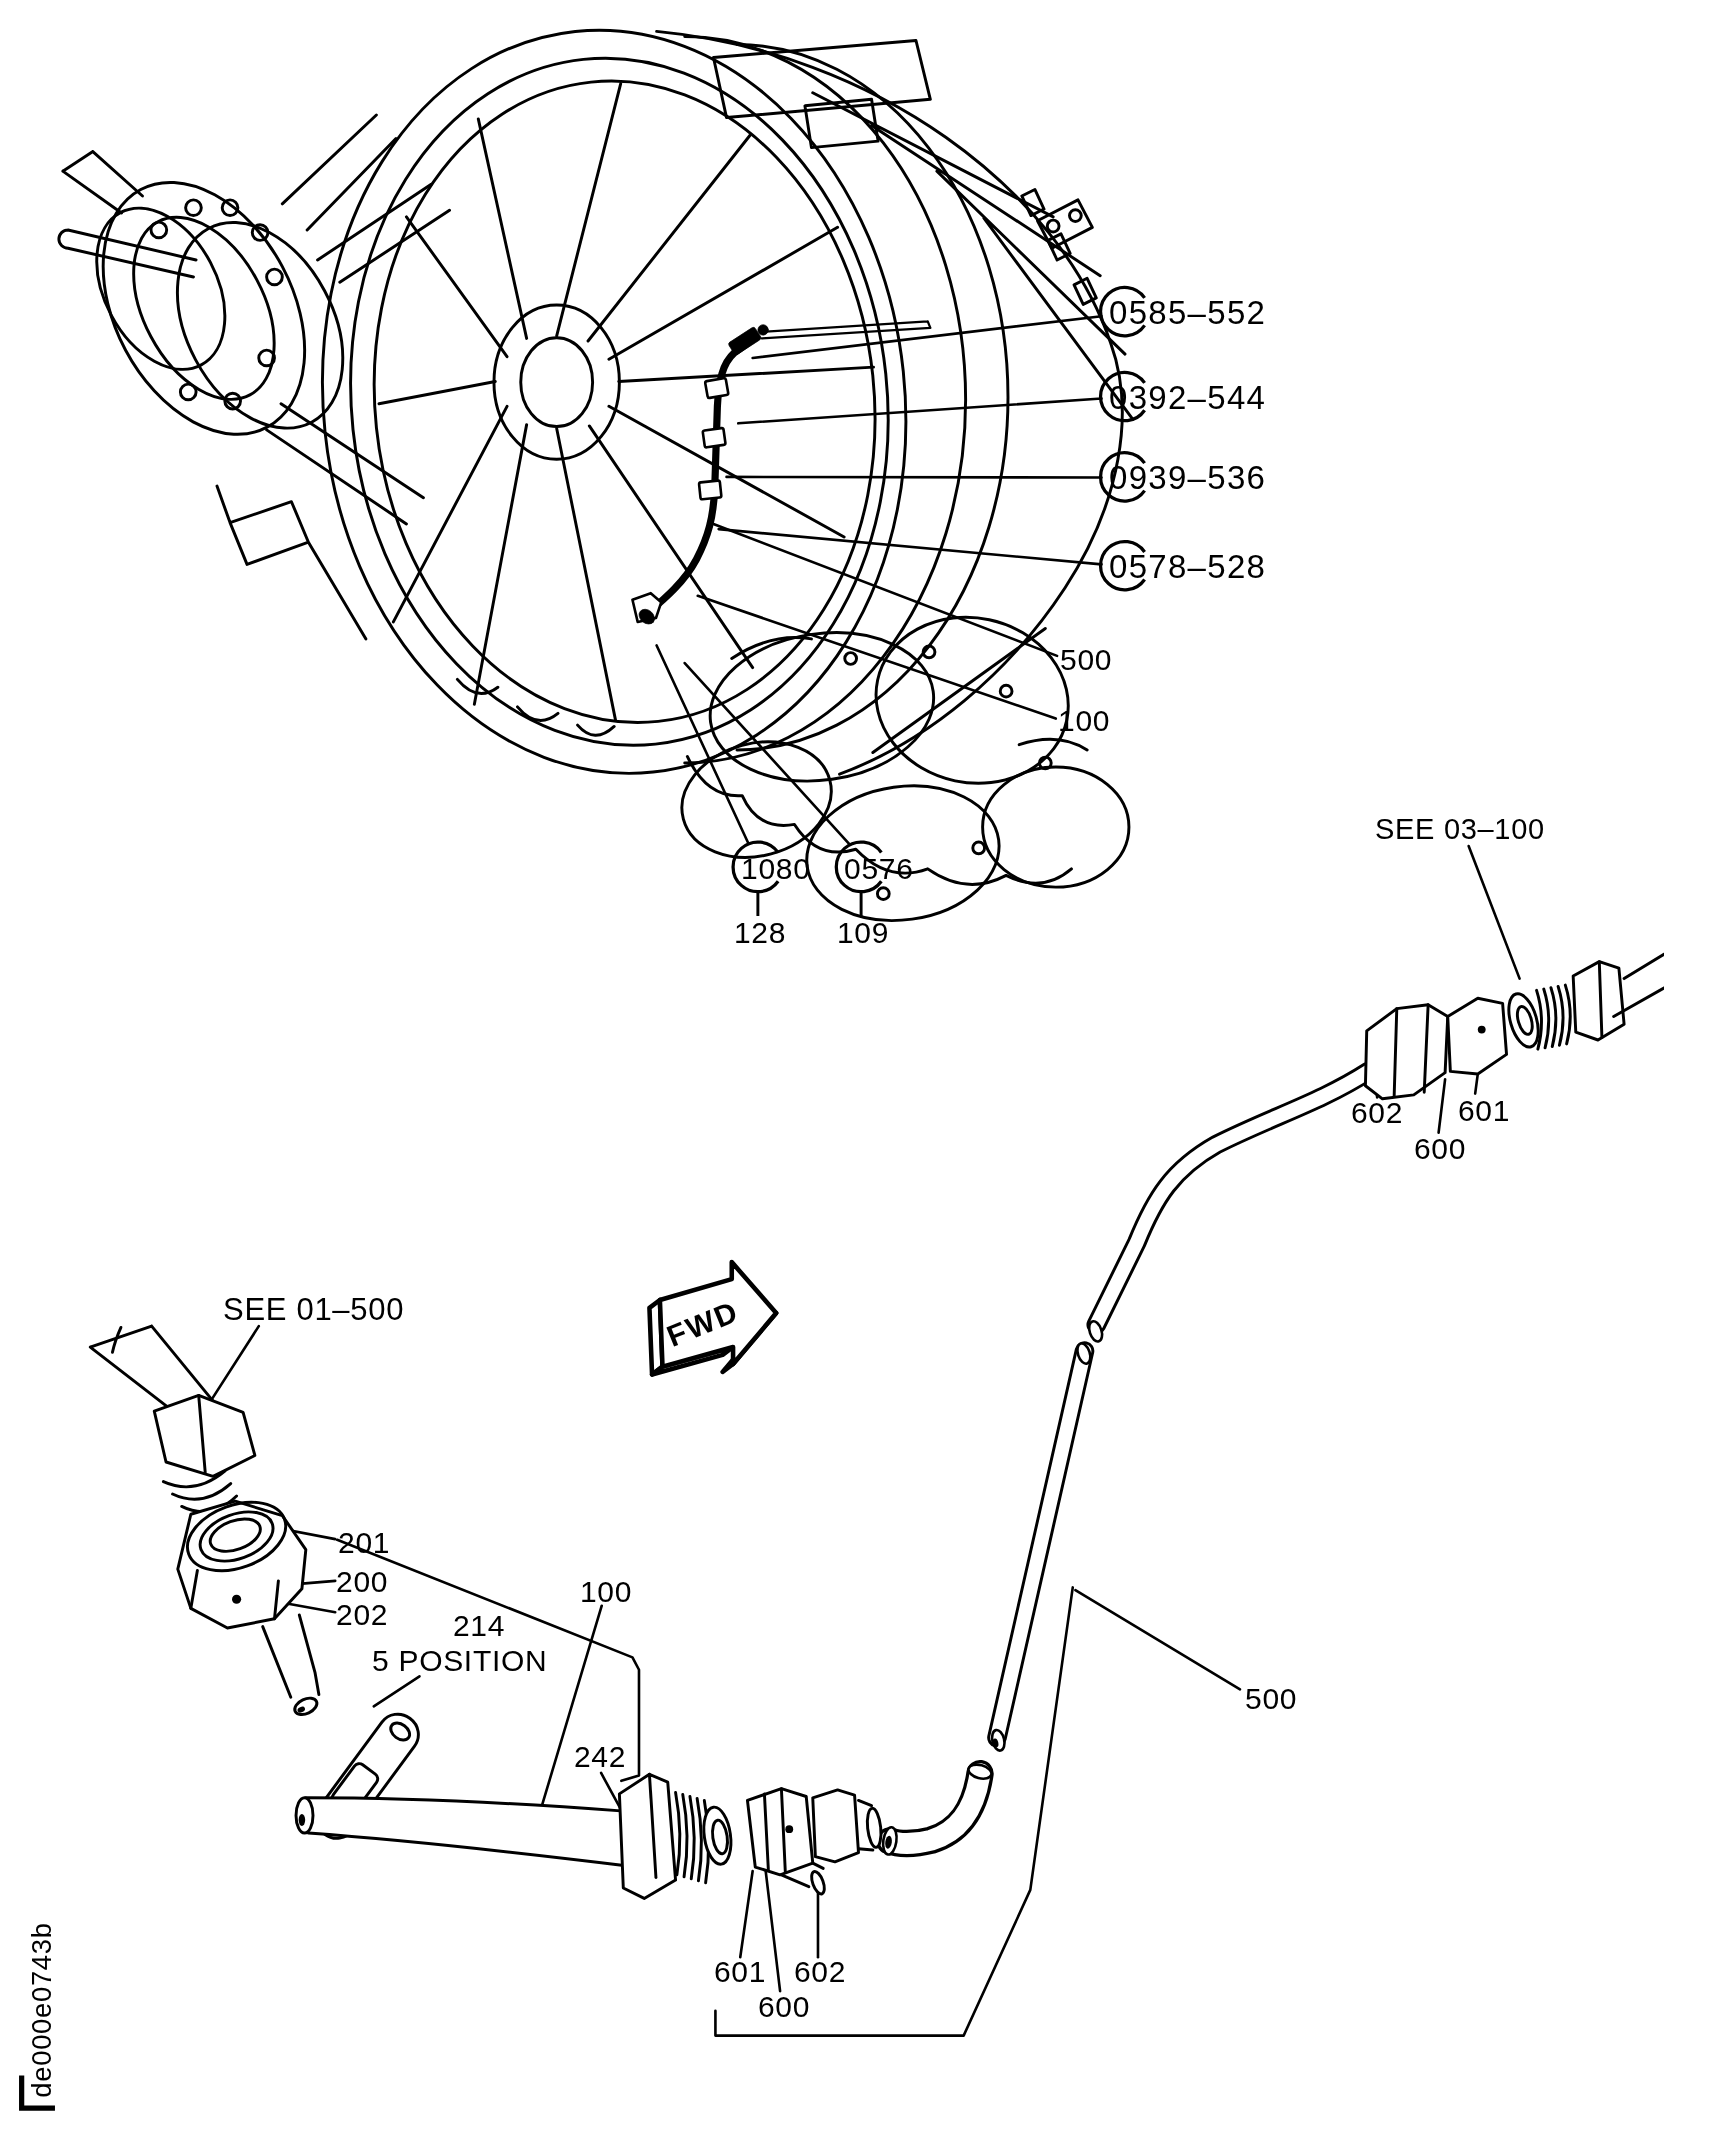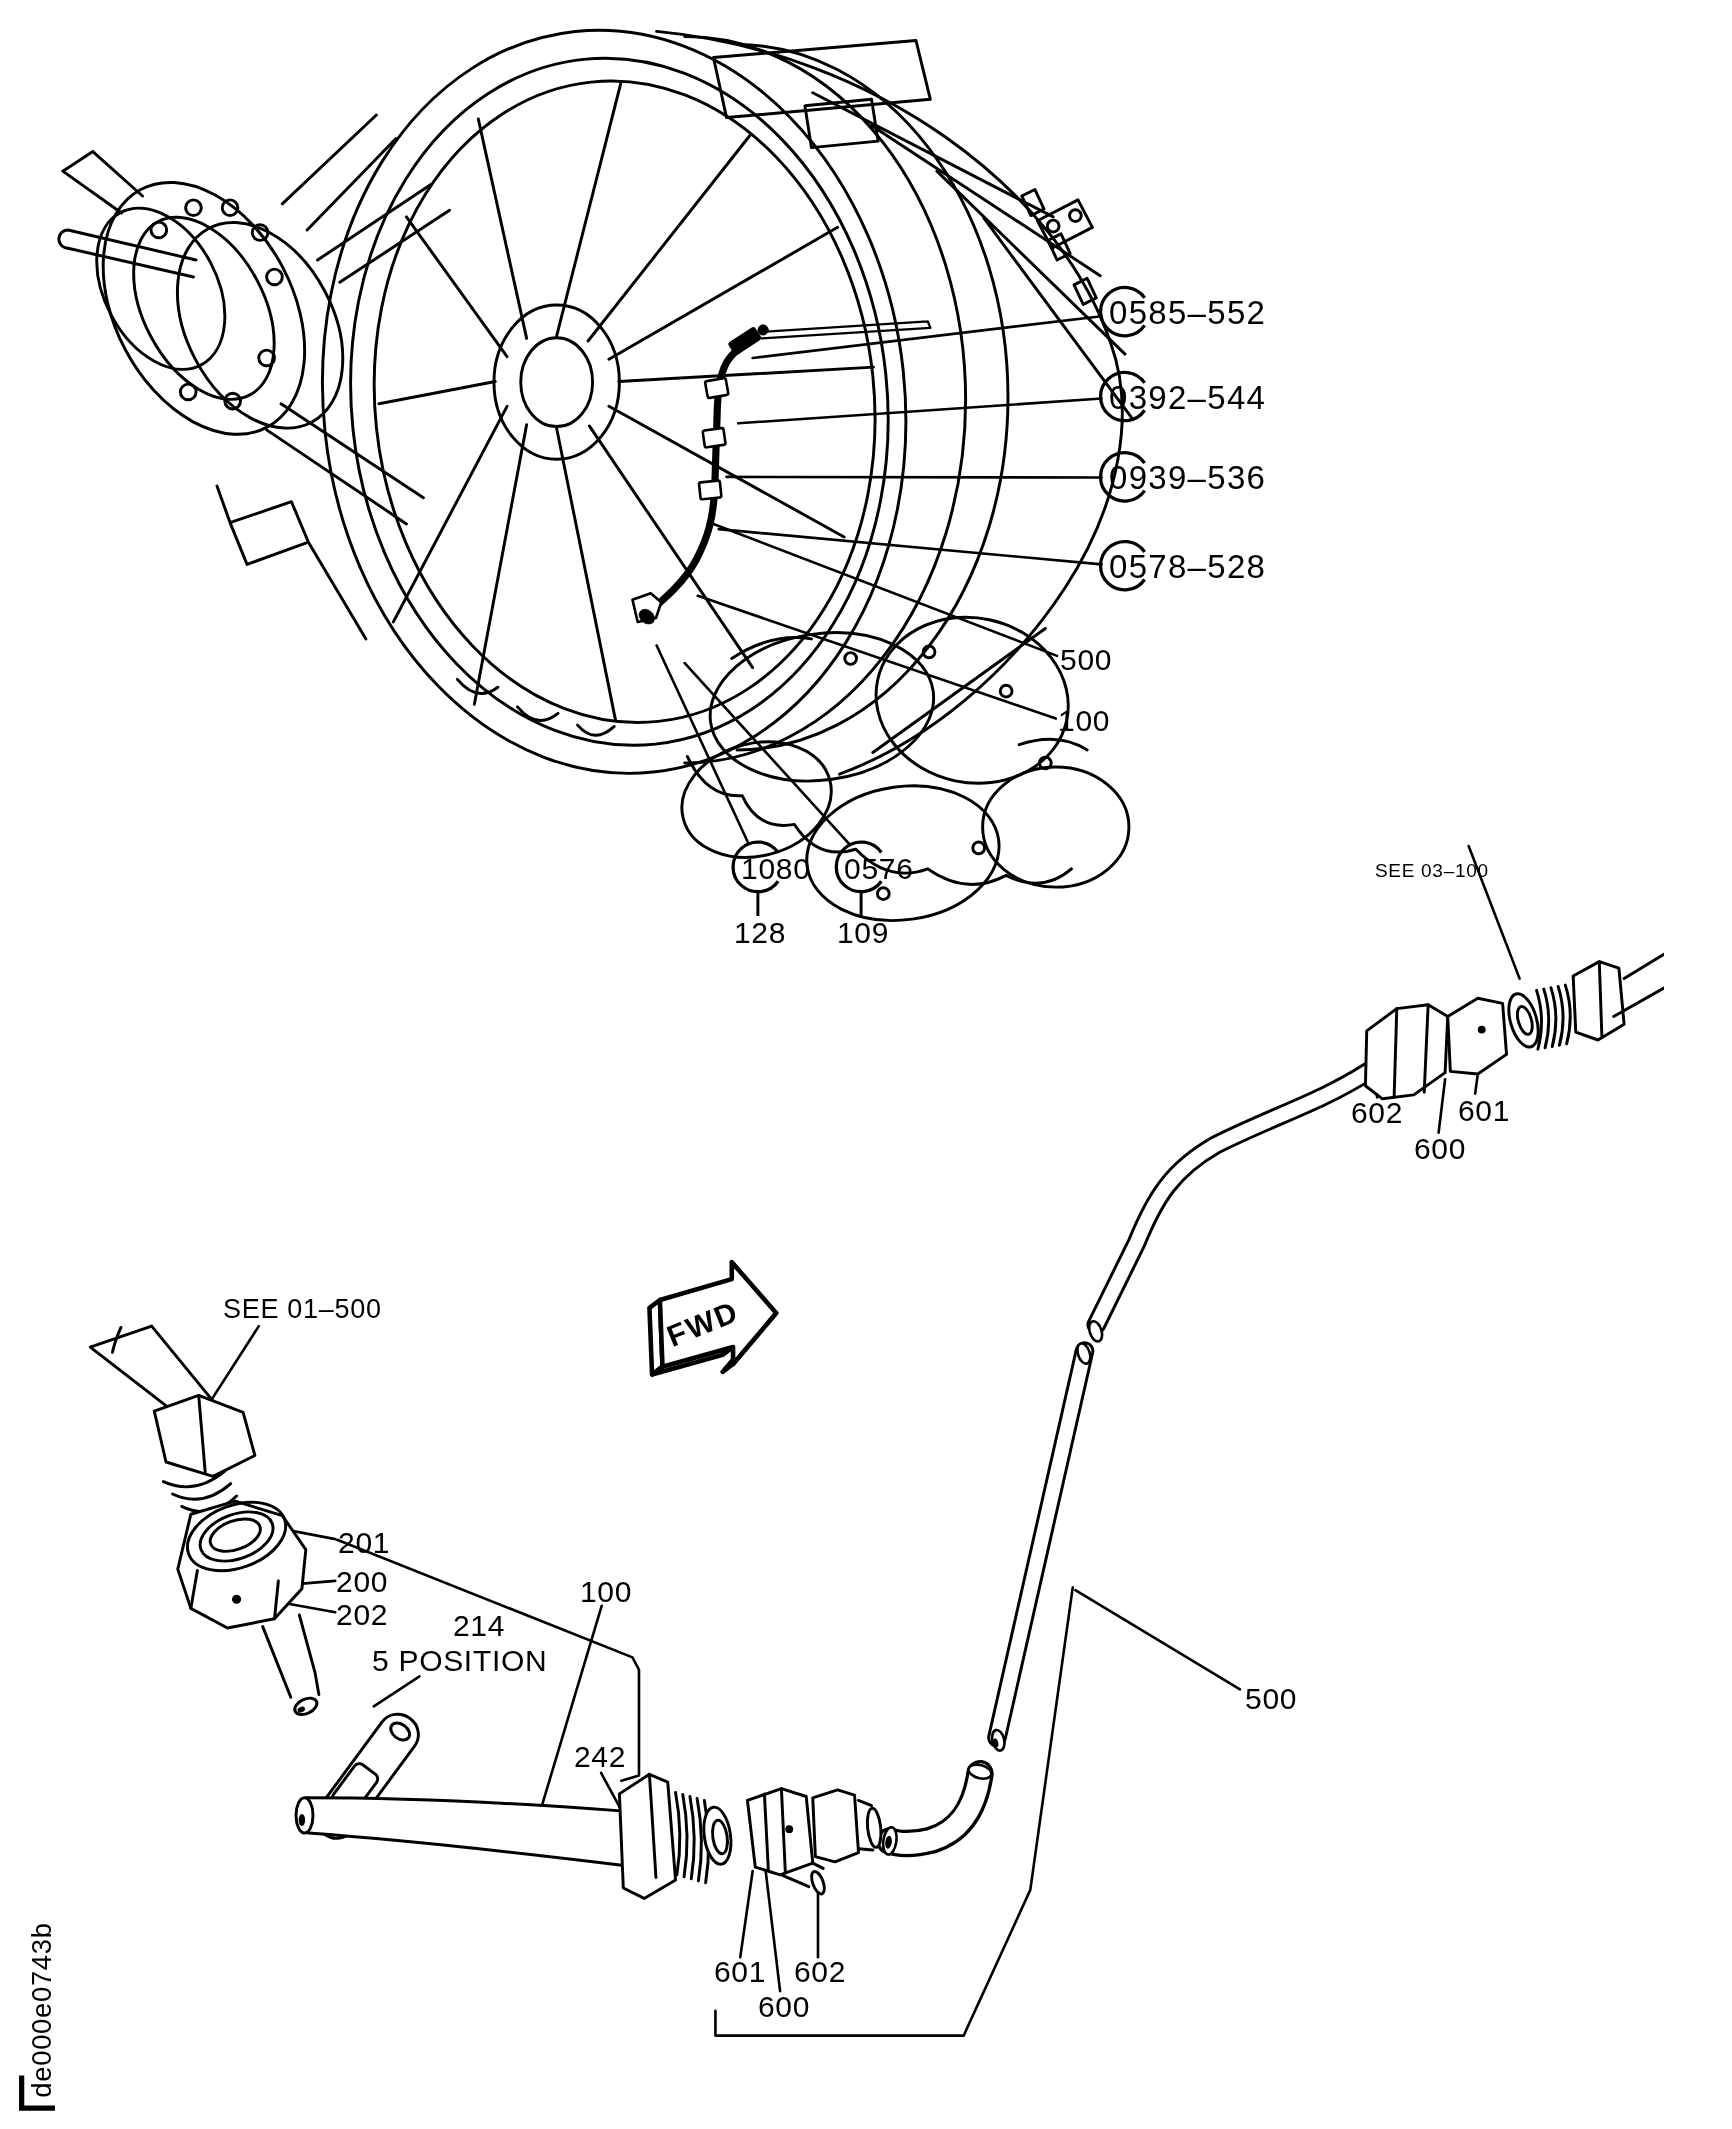--- a/index.html
+++ b/index.html
@@ -244,22 +244,22 @@
 
   <div class="lbl" style="left:1060px;top:660px">500</div>
   <div class="lbl" style="left:1058px;top:721px">100</div>
 
   <div class="lbl" style="left:741px;top:869px">1080</div>
   <div class="lbl" style="left:844px;top:869px">0576</div>
   <div class="lbl ctr" style="left:760px;top:933px">128</div>
   <div class="lbl ctr" style="left:863px;top:933px">109</div>
 
 
-  <div class="lbl" style="left:1375px;top:870px;font-size:19px">SEE 03–100</div>
-  <div class="lbl" style="left:223px;top:1309px;font-size:27px">SEE 01–500</div>
+  <div class="lbl" style="left:1375px;top:829px;font-size:29px">SEE 03–100</div>
+  <div class="lbl" style="left:223px;top:1309px;font-size:31px">SEE 01–500</div>
 
   <div class="fwd">FWD</div>
 
   <div class="lbl ctr" style="left:1377px;top:1113px">602</div>
   <div class="lbl ctr" style="left:1484px;top:1111px">601</div>
   <div class="lbl ctr" style="left:1440px;top:1149px">600</div>
 
   <div class="lbl" style="left:1245px;top:1699px">500</div>
 
   <div class="lbl" style="left:338px;top:1543px">201</div>

